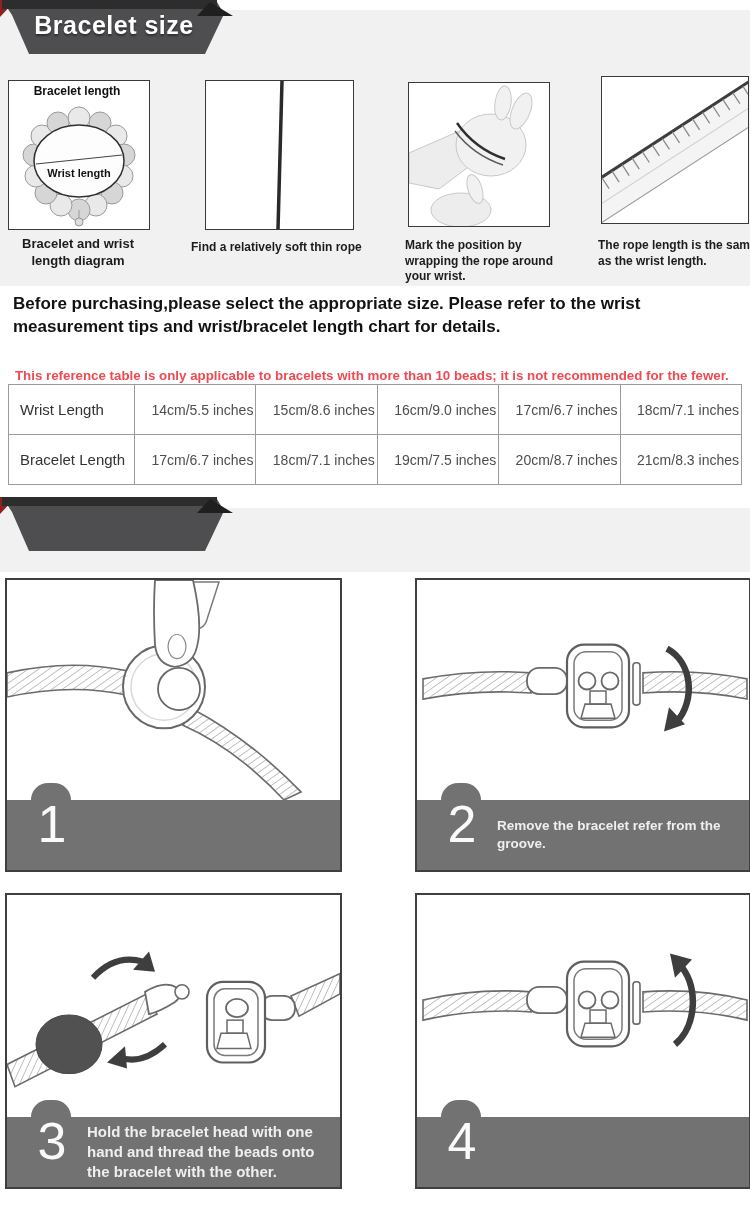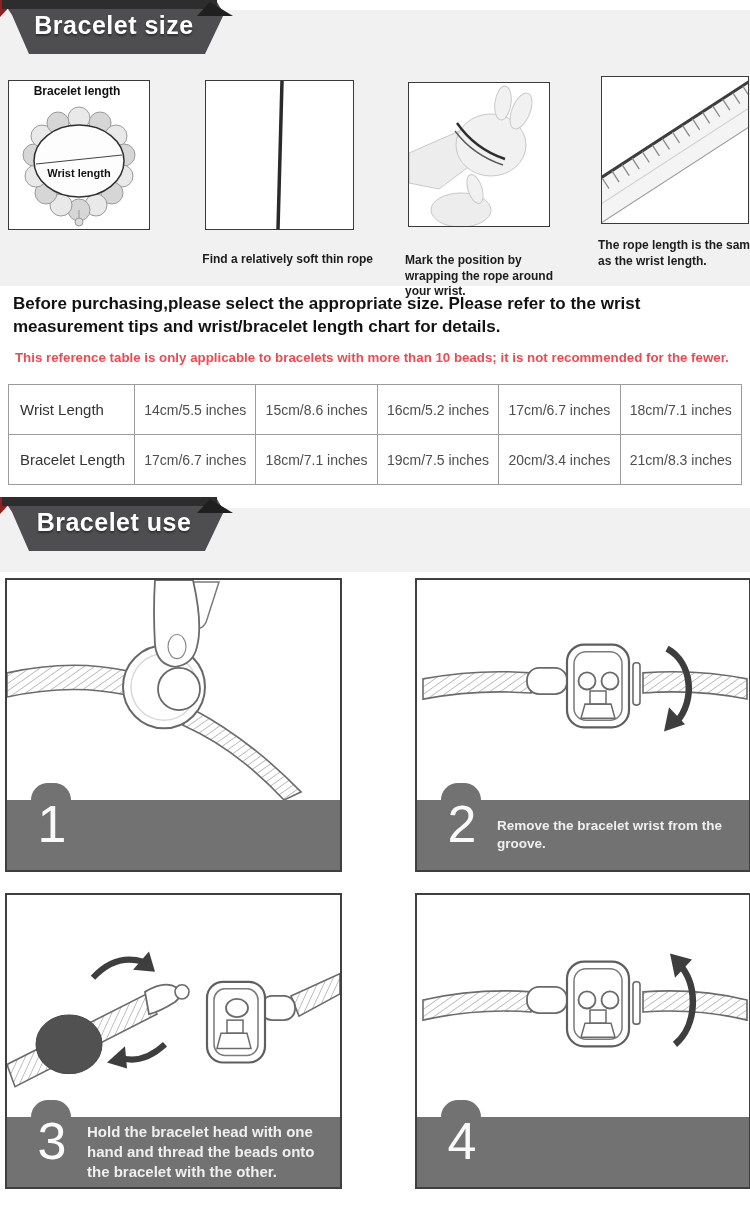--- a/index.html
+++ b/index.html
@@ -25,35 +25,35 @@
   
   .figbox{position:absolute;background:#fff;border:1.5px solid #3a3a3a;overflow:hidden;}
   .fig1{left:8px;top:80px;width:140px;height:148px;}
   .fig2{left:205px;top:80px;width:147px;height:148px;}
   .fig3{left:408px;top:82px;width:140px;height:143px;}
   .fig4{left:601px;top:76px;width:146px;height:146px;}
   .fig-label-top{position:absolute;left:0;right:4px;top:3px;text-align:center;
                  font-size:12px;font-weight:bold;color:#111;}
   .caption{position:absolute;font-weight:bold;color:#1c1c1c;line-height:1.3;}
   .cap1{left:8px;top:236px;width:140px;text-align:center;font-size:13px;}
-  .cap2{left:183px;top:240px;width:190px;text-align:right;font-size:12px;margin-top:12px;}
-  .cap3{left:405px;top:238px;width:168px;font-size:12px;margin-top:15px;}
+  .cap2{left:191px;top:240px;width:190px;text-align:left;font-size:12px;}
+  .cap3{left:405px;top:238px;width:168px;font-size:12px;}
   .cap4{left:598px;top:238px;width:160px;font-size:12px;}
 
   
   .lead{position:absolute;left:13px;top:293px;width:730px;margin:0;
         font-size:17px;line-height:1.33;font-weight:800;color:#121212;}
-  .warn{position:absolute;left:15px;top:350px;width:730px;margin:0;
+  .warn{position:absolute;left:15px;top:368px;width:730px;margin:0;
         font-size:13.3px;font-weight:bold;color:#ee4a52;}
 
   
   .size-table{position:absolute;left:8px;top:384px;width:734px;border-collapse:collapse;
               background:#fff;table-layout:fixed;}
   .size-table td{border:1px solid #9b9b9b;height:49px;font-size:14px;color:#4e4e4e;
-                 text-align:center;padding:0 2px;}
+                 text-align:right;padding:0 2px;}
   .size-table td.rowlab{width:112px;text-align:left;padding-left:11px;font-size:15px;color:#333;}
 
   
   .panel{position:absolute;background:#fff;border:2px solid #3f3f3f;overflow:hidden;}
   .pan1{left:5px;top:578px;width:333px;height:290px;}
   .pan2{left:415px;top:578px;width:332px;height:290px;}
   .pan3{left:5px;top:893px;width:333px;height:292px;}
   .pan4{left:415px;top:893px;width:332px;height:292px;}
   .p-art{position:absolute;left:0;top:0;right:0;bottom:70px;}
   .p-footer{position:absolute;left:0;right:0;bottom:0;height:70px;background:#727272;}
@@ -100,20 +100,21 @@
         <circle cx="33" cy="55" r="11" fill="#e9e9e9"></circle>
           <circle cx="49" cy="42" r="11" fill="#d6d6d6"></circle>
       </g>
       <line x1="70" y1="138" x2="70" y2="129" stroke="#999"></line>
       <circle cx="70" cy="141" r="4" fill="#ddd" stroke="#999"></circle>
       <ellipse cx="70" cy="80" rx="45" ry="36" fill="#fdfdfd" stroke="#2f2f2f" stroke-width="1.5"></ellipse>
       <line x1="27" y1="83" x2="113" y2="74" stroke="#444" stroke-width="1.2"></line>
       <text x="70" y="96" text-anchor="middle" font-size="11" font-weight="bold" fill="#111">Wrist length</text>
     </svg>
   </div>
+  <div class="caption cap1">Bracelet and wrist length diagram</div>
 
   <div class="figbox fig2">
     <svg viewBox="0 0 147 148" width="147" height="148">
       <line x1="76" y1="0" x2="72" y2="148" stroke="#2a2a2a" stroke-width="3.5"></line>
     </svg>
   </div>
   <div class="caption cap2">Find a relatively soft thin rope</div>
 
   <div class="figbox fig3">
     <svg viewBox="0 0 140 143" width="140" height="143">
@@ -143,41 +144,40 @@
 
   <p class="lead">Before purchasing,please select the appropriate size. Please refer to the wrist measurement tips and wrist/bracelet length chart for details.</p>
   <p class="warn">This reference table is only applicable to bracelets with more than 10 beads; it is not recommended for the fewer.</p>
 
   <table class="size-table">
     <tbody>
         <tr>
       <td class="rowlab">Wrist Length</td>
       <td>14cm/5.5 inches</td>
       <td>15cm/8.6 inches</td>
-      <td>16cm/5.2 inches</td>
+      <td>16cm/9.0 inches</td>
       <td>17cm/6.7 inches</td>
       <td>18cm/7.1 inches</td>
     </tr>
     <tr>
       <td class="rowlab">Bracelet Length</td>
       <td>17cm/6.7 inches</td>
       <td>18cm/7.1 inches</td>
       <td>19cm/7.5 inches</td>
-      <td>20cm/3.4 inches</td>
+      <td>20cm/8.7 inches</td>
       <td>21cm/8.3 inches</td>
     </tr>
   </tbody>
     </table>
 
   <div class="banner" style="top:497px">
     <div class="b-red"></div>
     <div class="b-body"></div>
     <div class="b-strip"></div>
     <div class="b-fold"></div>
-    <div class="b-title">Bracelet use</div>
   </div>
 
   <div class="panel pan1">
     <div class="p-art">
       <svg viewBox="0 0 333 218" width="100%" height="100%" preserveAspectRatio="none">
         <defs>
             <pattern id="ph1" width="6" height="6" patternUnits="userSpaceOnUse" patternTransform="rotate(55)">
           <line x1="0" y1="0" x2="0" y2="6" stroke="#9a9a9a" stroke-width="1.2"></line>
             </pattern>
           </defs>
@@ -216,21 +216,21 @@
         <rect x="173" y="110" width="16" height="13" fill="#fff" stroke="#6b6b6b" stroke-width="1.5"></rect>
         <path d="M168,123 L194,123 L198,137 L164,137 Z" fill="#fff" stroke="#6b6b6b" stroke-width="1.5"></path>
         <rect x="216" y="82" width="7" height="42" rx="3" fill="#fff" stroke="#696969" stroke-width="1.6"></rect>
         <path d="M250,68 C276,82 278,120 260,140" stroke="#3e3e3e" stroke-width="6.5" fill="none"></path>
         <polygon points="247,150 268,143 252,126" fill="#3e3e3e"></polygon>
       </svg>
     </div>
     <div class="p-footer">
       <div class="p-bump"></div>
       <div class="p-num">2</div>
-      <div class="p-text">Remove the bracelet wrist from the groove.</div>
+      <div class="p-text">Remove the bracelet refer from the groove.</div>
     </div>
   </div>
 
   <div class="panel pan3">
     <div class="p-art">
       <svg viewBox="0 0 333 220" width="100%" height="100%" preserveAspectRatio="none">
         <defs>
             <pattern id="ph3" width="6" height="6" patternUnits="userSpaceOnUse" patternTransform="rotate(25)">
           <line x1="0" y1="0" x2="0" y2="6" stroke="#9a9a9a" stroke-width="1.2"></line>
             </pattern>

